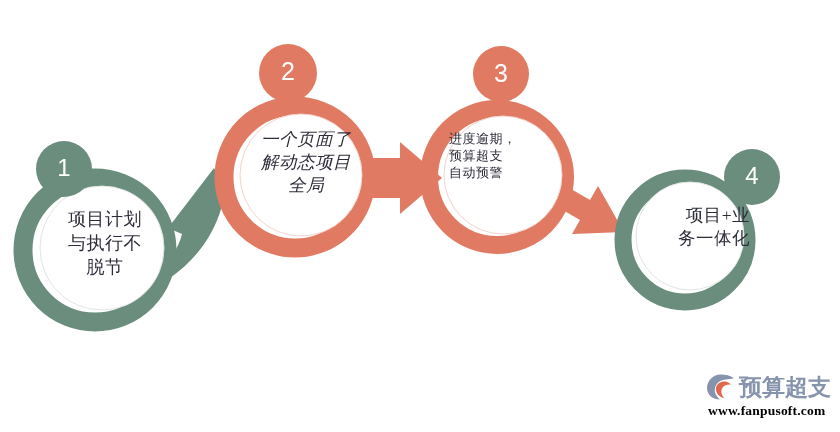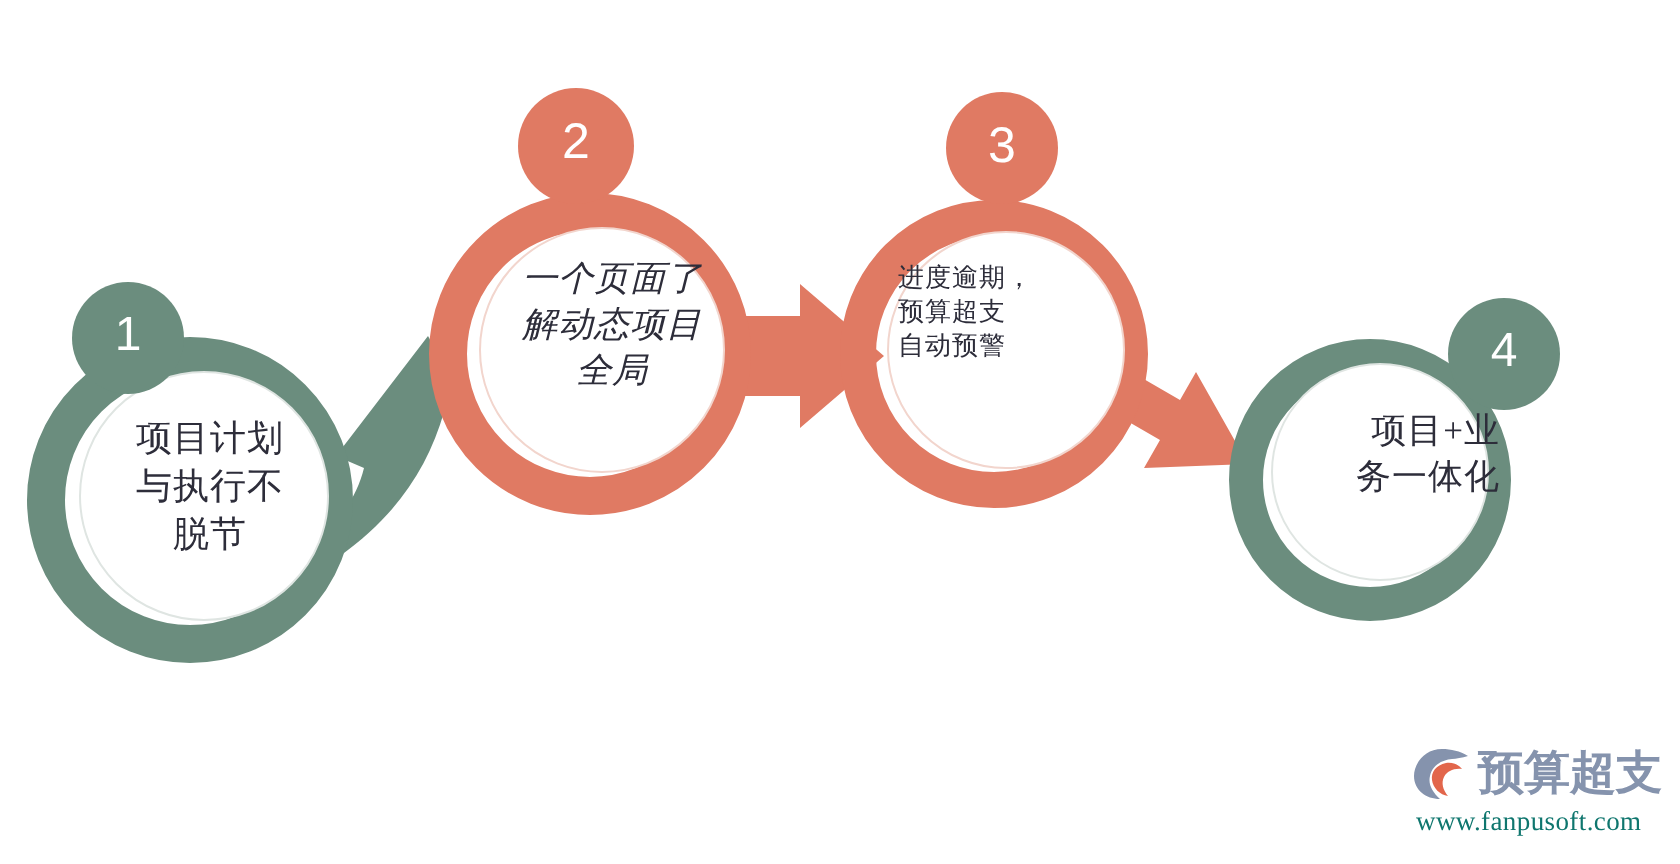--- a/index.html
+++ b/index.html
@@ -63,22 +63,22 @@
     font-family: "DejaVu Sans", sans-serif;
     font-size: 23px;
     font-weight: bold;
     color: #8593ad;
     letter-spacing: 0px;
     line-height: 26px;
   }
   #logo-url {
     font-family: "Liberation Serif", "DejaVu Serif", serif;
     font-size: 13.5px;
-    font-weight: normal;
-    color: #0f766e;
+    font-weight: bold;
+    color: #000000;
     letter-spacing: 0.2px;
     margin-top: 1px;
     margin-left: 2px;
   }
 </style>
 </head>
 <body>
 
 <div id="canvas">
 

